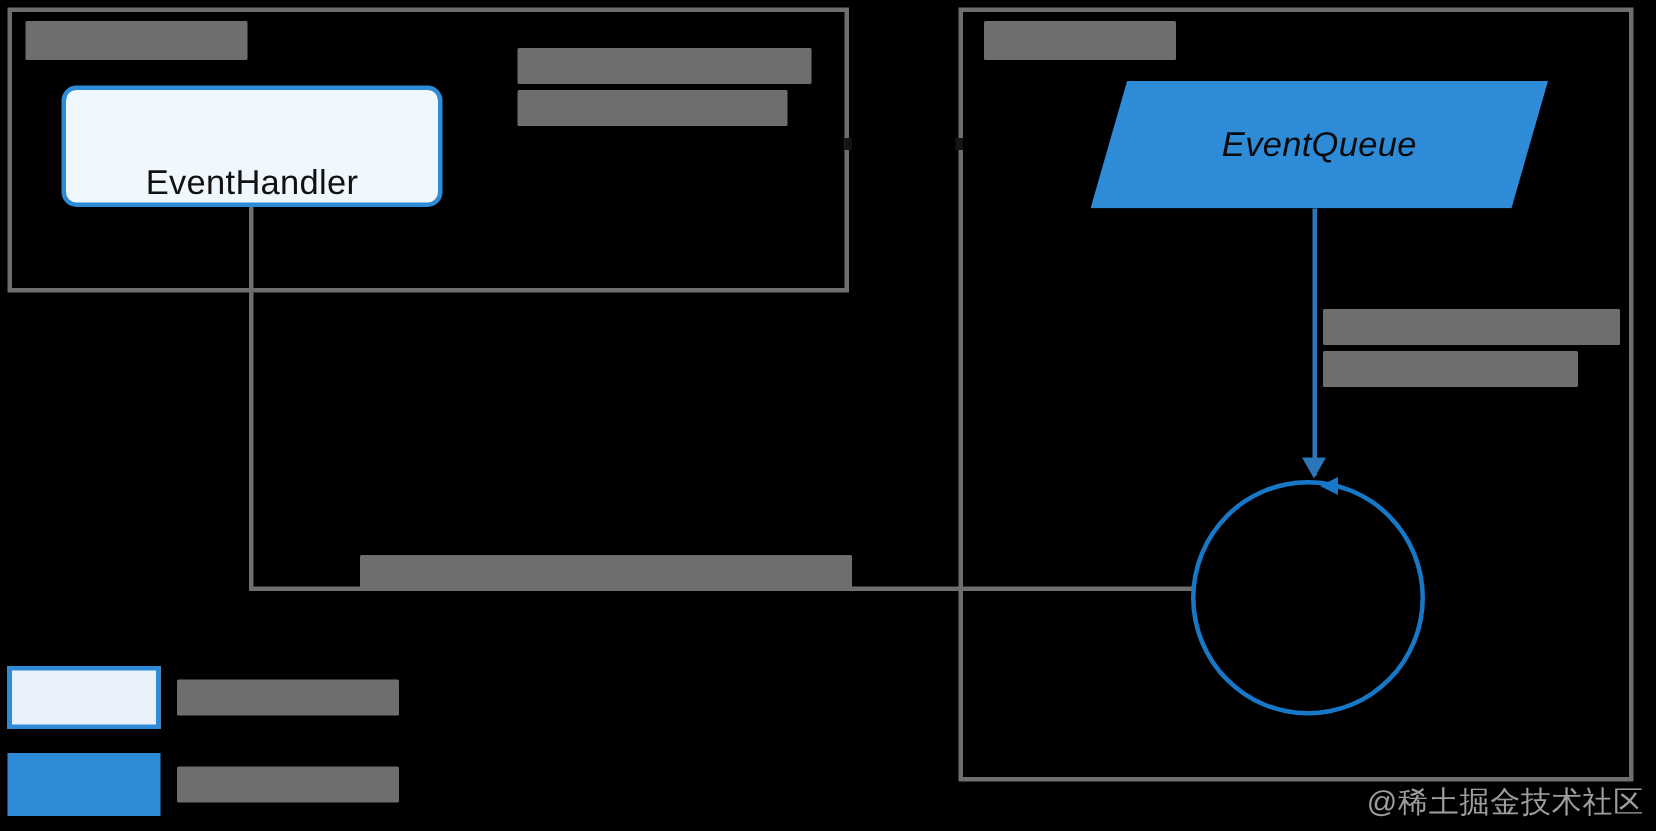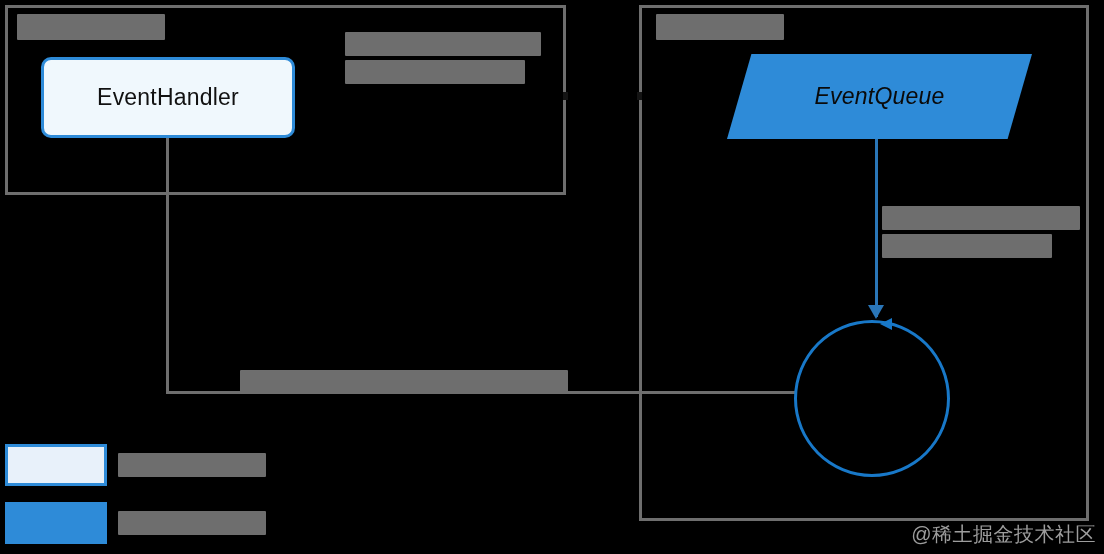--- a/index.html
+++ b/index.html
@@ -58,21 +58,21 @@
   
   #event-handler {
     position: absolute;
     left: 41px; top: 57px;
     width: 254px; height: 81px;
     box-sizing: border-box;
     background: #f0f8fd;
     border: 3px solid #2e8bd8;
     border-radius: 10px;
     display: flex;
-    align-items: center;
+    align-items: flex-end;
     justify-content: center;
   }
   #event-handler .node-label {
     color: #111111;
     font-size: 23px;
     letter-spacing: 0.2px;
   }
 
   #event-queue {
     position: absolute;

